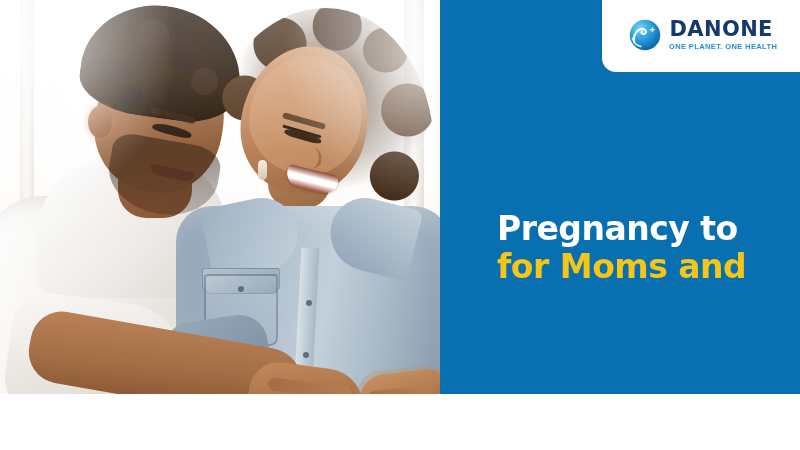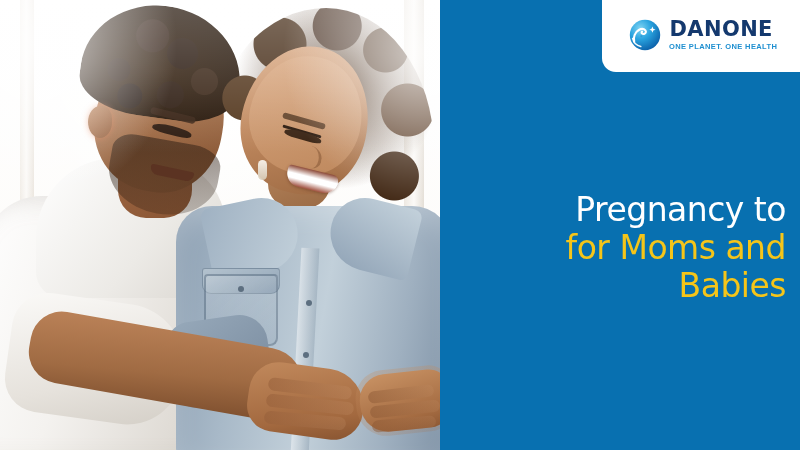--- a/index.html
+++ b/index.html
@@ -6,21 +6,21 @@
   * { margin:0; padding:0; box-sizing:border-box; }
   html, body {
     width:800px; height:450px;
     background:#ffffff;
     font-family:"Liberation Sans", sans-serif;
     overflow:hidden;
   }
 
   .banner {
     position:relative;
-    width:800px; height:450px;
+    width:800px; height:394px;
     display:flex;
     overflow:hidden;
     background:#c4b5fd;
   }
 
   
   .photo-pane {
     position:relative;
     width:440px; height:450px;
     overflow:hidden;
@@ -347,23 +347,23 @@
     color:#1E8FD0;
     margin-top:3px;
     transform:scaleX(1.02);
     transform-origin:left center;
     white-space:nowrap;
   }
 
   .headline {
     width:100%;
     padding:56px 14px 10px 14px;
-    text-align:right;
+    text-align:left;
     font-family:"DejaVu Sans", sans-serif;
-    font-weight:normal;
+    font-weight:bold;
     font-size:33px;
     line-height:1.16;
     letter-spacing:-.5px;
     margin-left:43px;
   }
   .hl-white { color:#ffffff; display:block; }
   .hl-yellow { color:#F5C519; display:block; }
 </style>
 </head>
 <body>
@@ -454,17 +454,16 @@
       </span>
       <span class="logo-words">
         <span class="logo-name">DANONE</span>
         <span class="logo-tag">ONE PLANET. ONE HEALTH</span>
       </span>
     </div>
 
     <h1 class="headline">
       <span class="hl-white">Pregnancy to</span>
       <span class="hl-yellow">for Moms and</span>
-      <span class="hl-yellow">Babies</span>
     </h1>
 
   </div>
 </div>
 
 </body></html>

